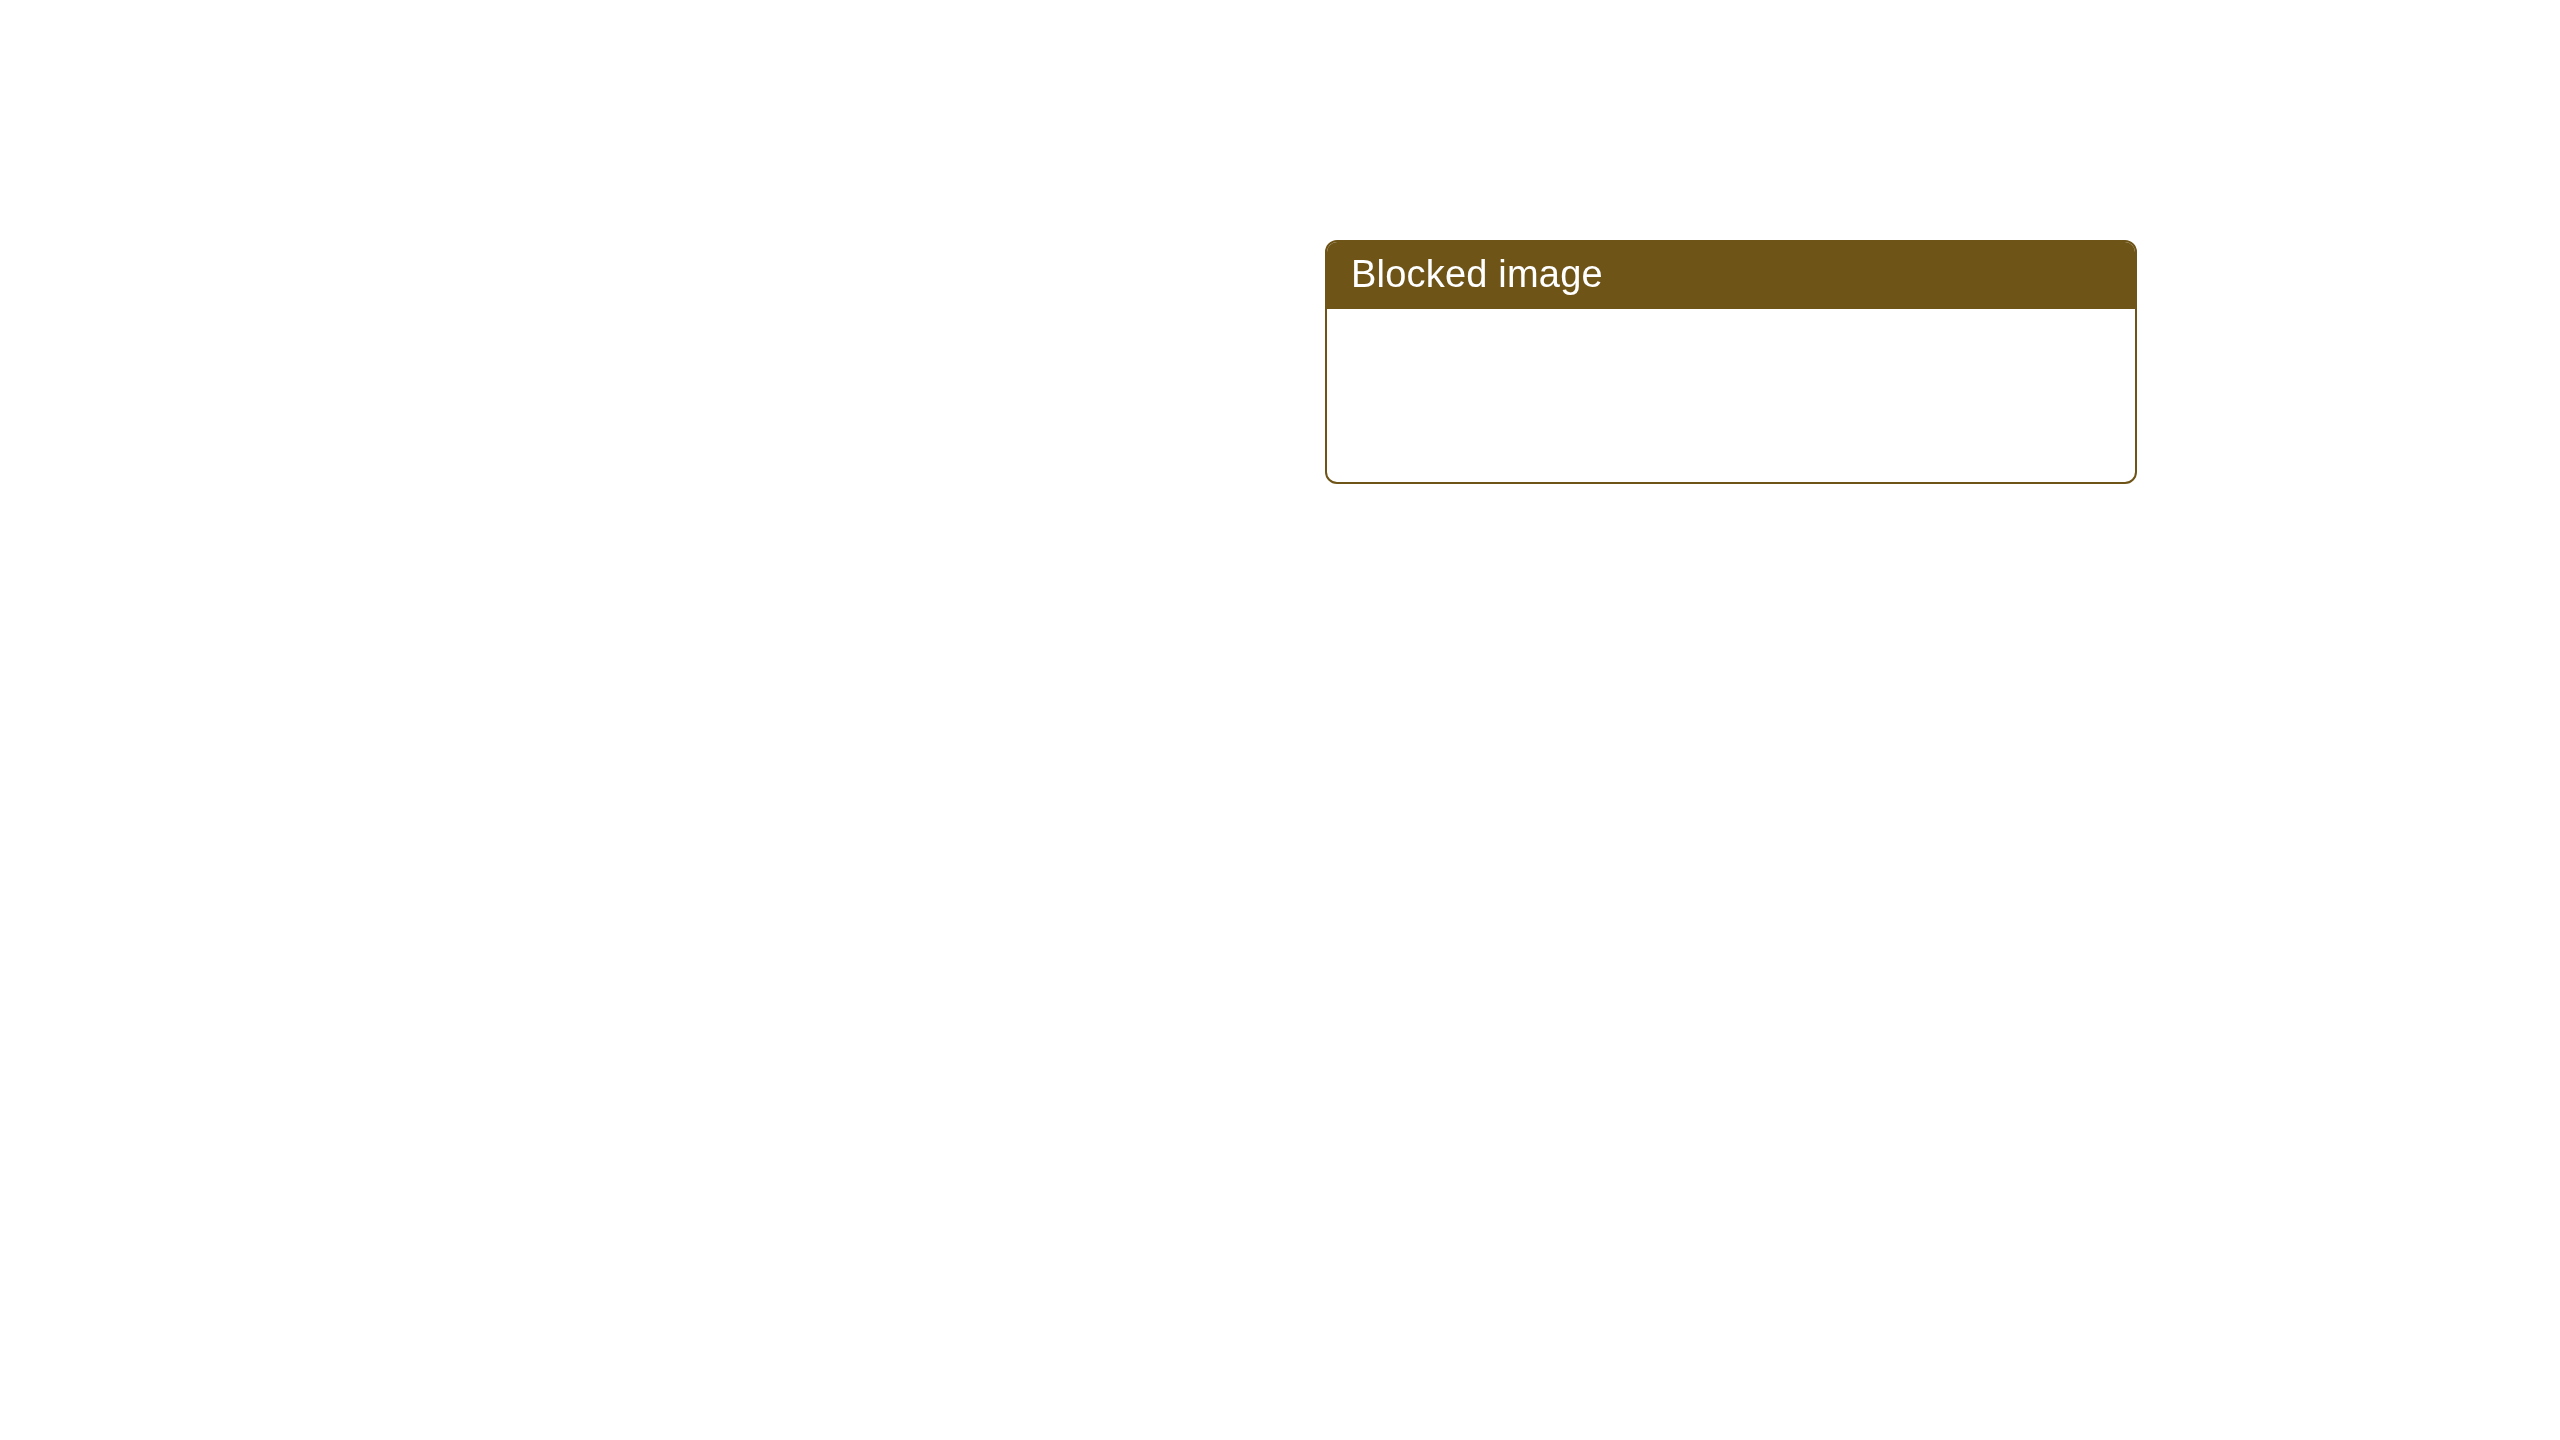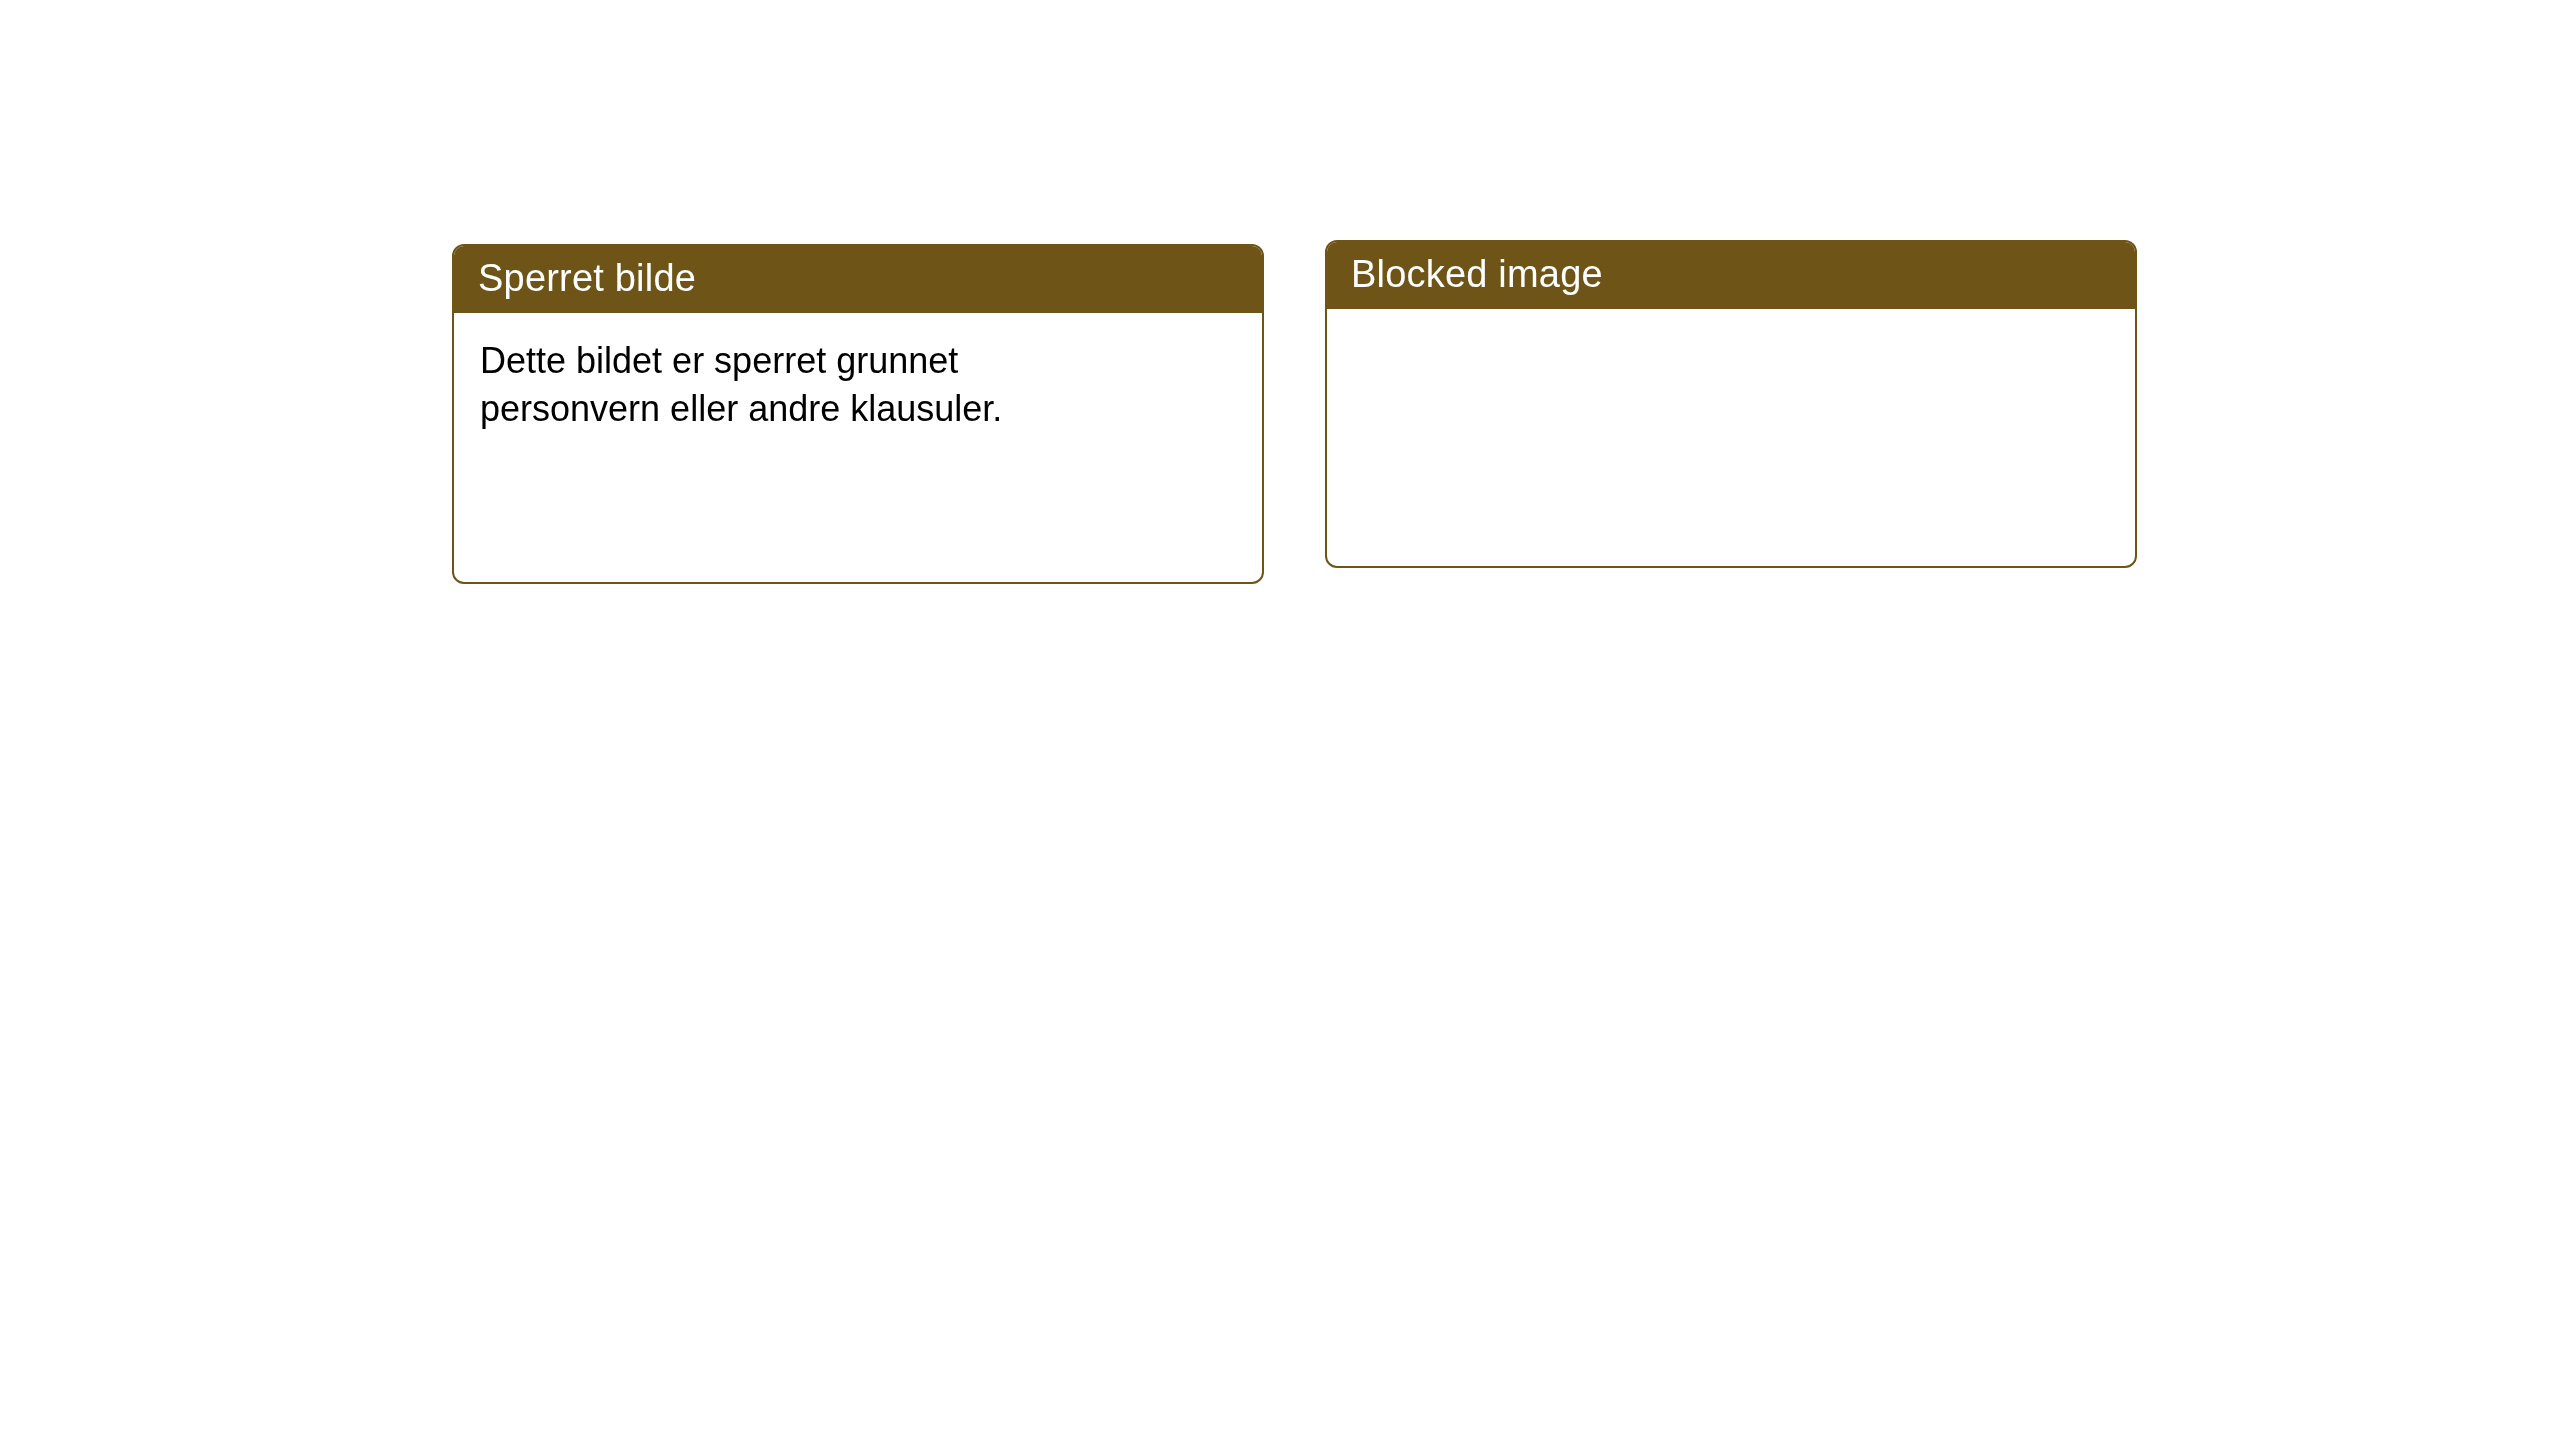--- a/index.html
+++ b/index.html
@@ -54,32 +54,28 @@
   #card-no {
     left: 452px;
     top: 244px;
     width: 812px;
     height: 340px;
   }
   #card-en {
     left: 1325px;
     top: 240px;
     width: 812px;
-    height: 328px;
+    height: 244px;
   }
   #card-no .card-body { max-width: 700px; }
   #card-en .card-body { max-width: 680px; }
 </style>
 </head>
 <body>
 
 <div id="stage">
 
-  <div class="notice-card" id="card-no">
-    <div class="card-header">Sperret bilde</div>
-    <div class="card-body">Dette bildet er sperret grunnet personvern eller andre klausuler.</div>
-  </div>
 
   <div class="notice-card" id="card-en">
     <div class="card-header">Blocked image</div>
   </div>
 
 </div>
 
 </body></html>

